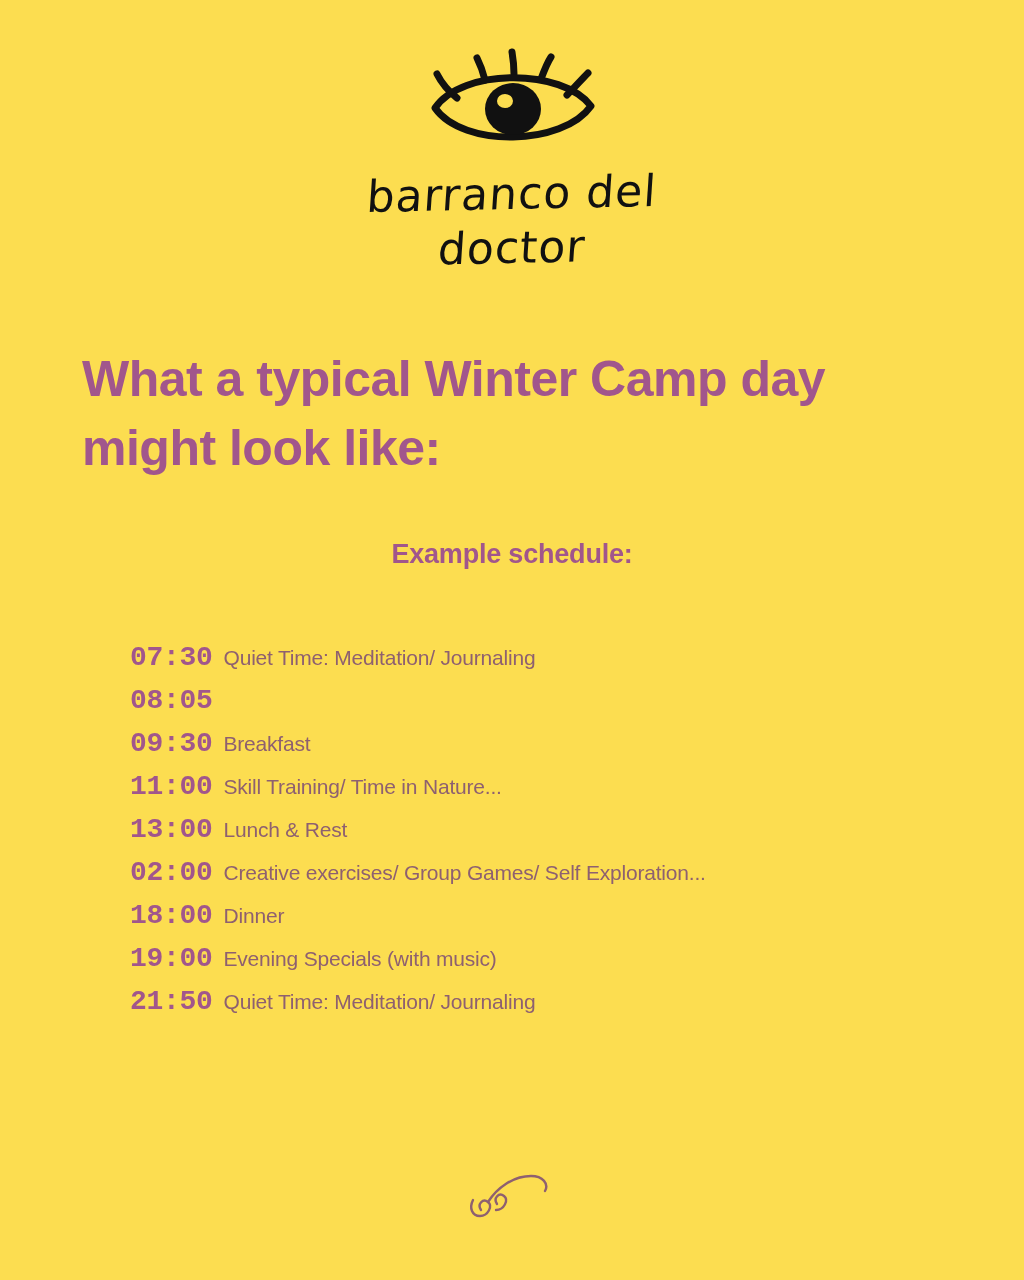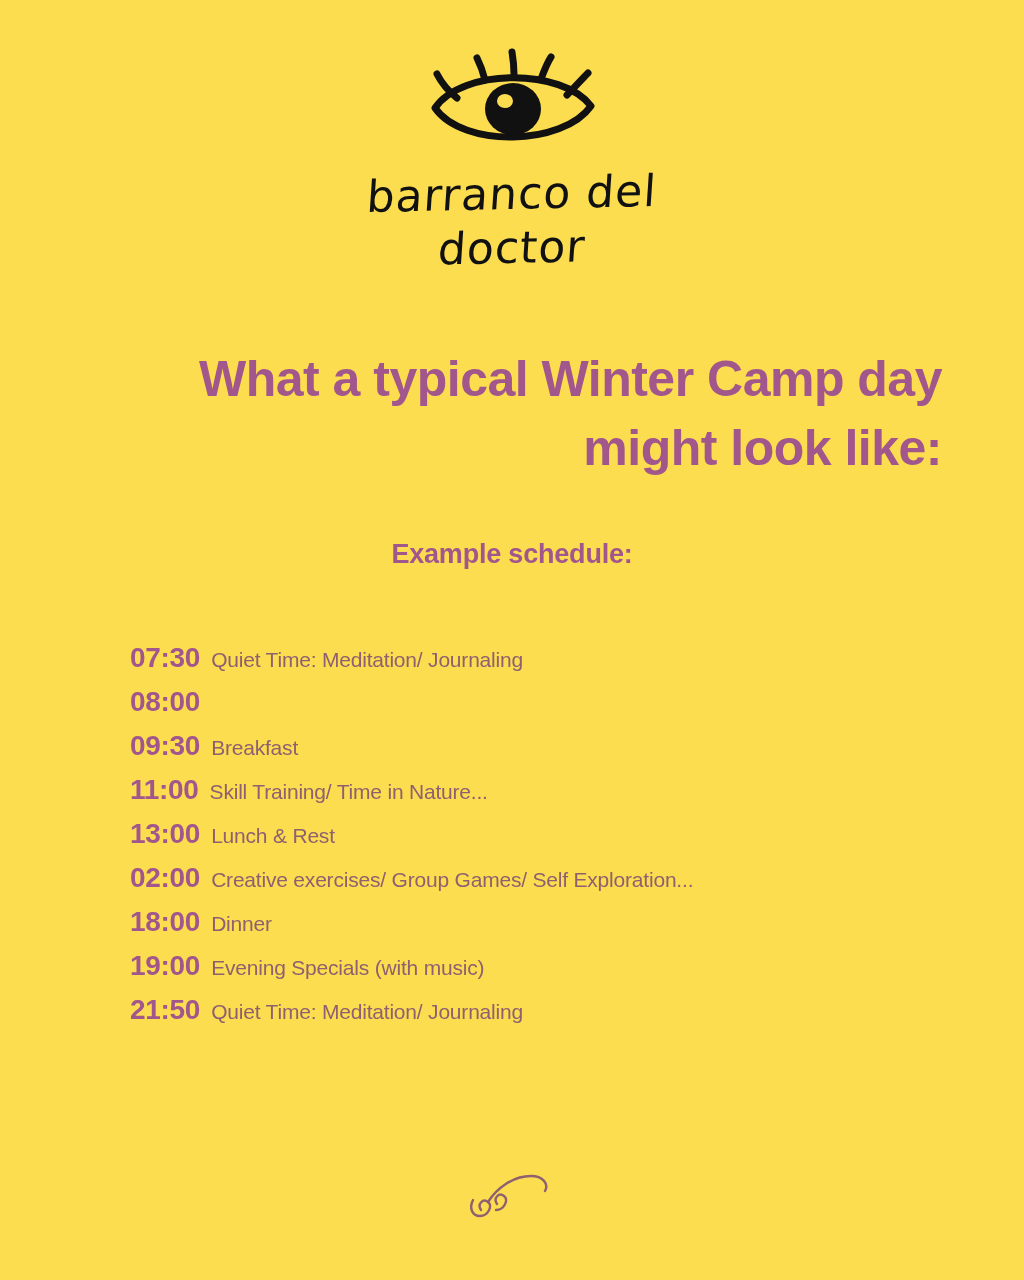--- a/index.html
+++ b/index.html
@@ -55,21 +55,21 @@
     font-size: 44px;
     letter-spacing: 1px;
     transform: skewX(-5deg) rotate(-1.2deg);
     margin-top: 6px;
   }
 
   
   .headline {
     margin-top: 74px;
     width: 860px;
-    text-align: right;
+    text-align: left;
     color: #A1568C;
     font-size: 50px;
     font-weight: bold;
     line-height: 1.38;
     letter-spacing: -0.5px;
   }
 
   .subhead {
     text-align: center;
     color: #A1568C;
@@ -90,20 +90,21 @@
     align-items: baseline;
     margin-bottom: 12px;
     white-space: nowrap;
   }
   .row-time {
     color: #A1568C;
     font-size: 28px;
     font-weight: bold;
     letter-spacing: -0.3px;
     margin-right: 11px;
+    font-family: Liberation Mono, monospace;
   }
   .row-activity {
     color: #8E6070;
     font-size: 21px;
     font-weight: 400;
     letter-spacing: -0.2px;
   }
 
   
   .footer-flourish {
@@ -151,21 +152,21 @@
   <h2 class="subhead">Example schedule:</h2>
 
   <div class="schedule">
 
     <div class="schedule-row">
       <span class="row-time">07:30</span>
       <span class="row-activity">Quiet Time: Meditation/ Journaling</span>
     </div>
 
     <div class="schedule-row">
-      <span class="row-time">08:00</span>
+      <span class="row-time">08:05</span>
     </div>
 
     <div class="schedule-row">
       <span class="row-time">09:30</span>
       <span class="row-activity">Breakfast</span>
     </div>
 
     <div class="schedule-row">
       <span class="row-time">11:00</span>
       <span class="row-activity">Skill Training/ Time in Nature...</span>

